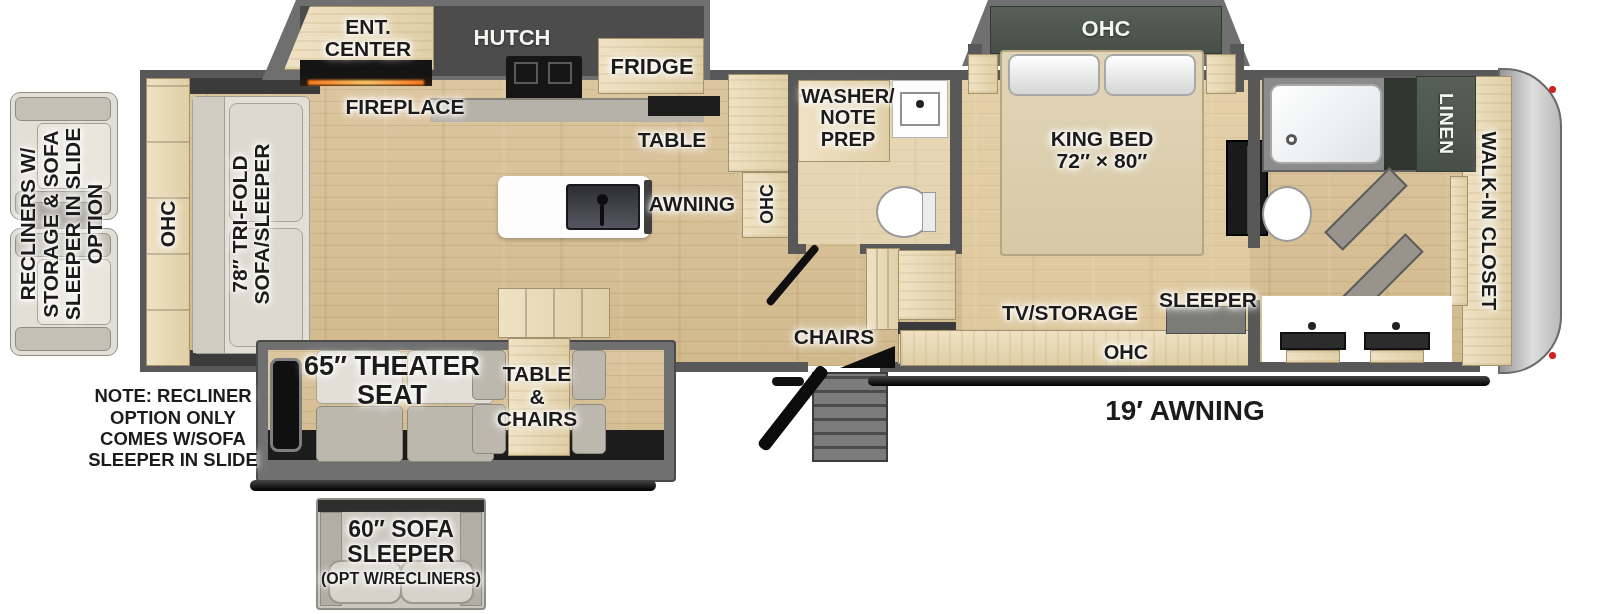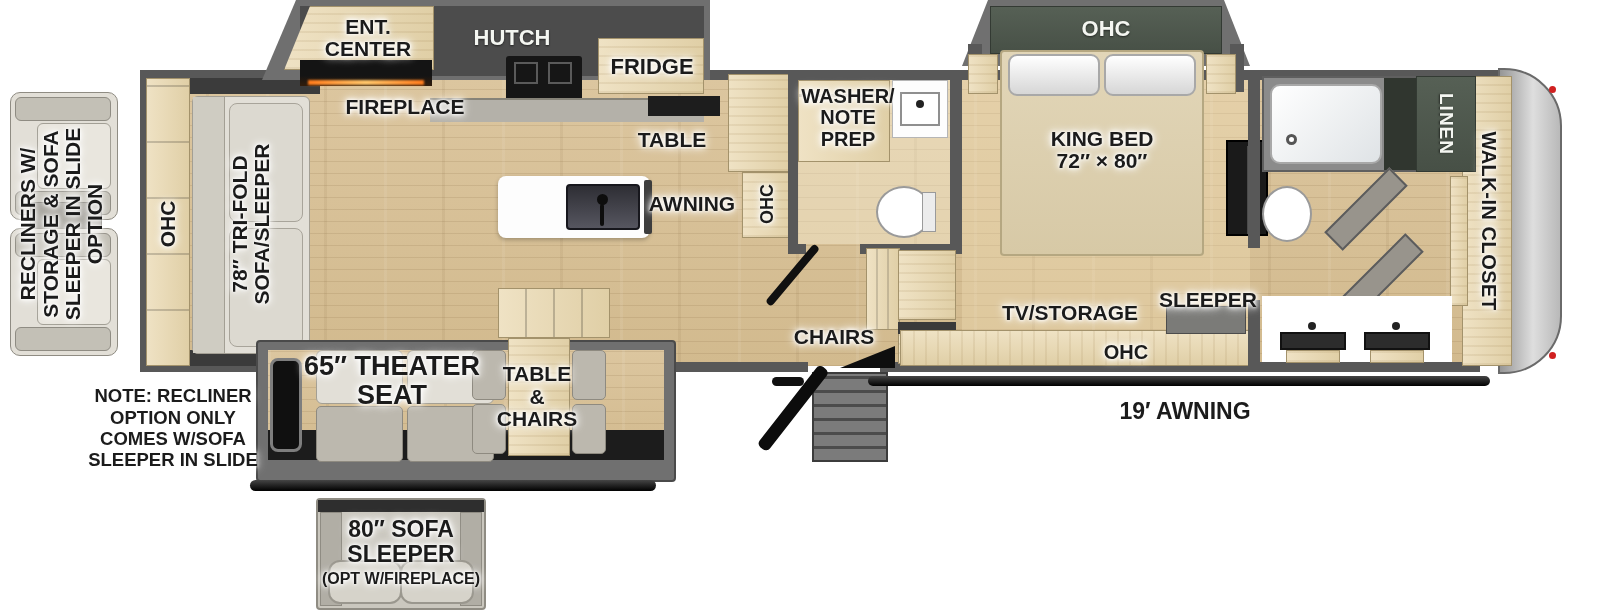--- a/index.html
+++ b/index.html
@@ -206,27 +206,27 @@
 PREP</div>
   <div class="lbl wht" style="left:1046px;top:14px;width:120px;height:30px;font-size:22px;">OHC</div>
   <div class="lbl" style="left:1022px;top:124px;width:160px;height:52px;font-size:21px;">KING BED
 72″ × 80″</div>
   <div class="lbl" style="left:995px;top:300px;width:150px;height:26px;font-size:21px;">TV/STORAGE</div>
   <div class="lbl" style="left:1148px;top:287px;width:120px;height:26px;font-size:21px;">SLEEPER</div>
   <div class="lbl" style="left:1076px;top:340px;width:100px;height:26px;font-size:20px;">OHC</div>
   <div class="lbl" style="left:772px;top:324px;width:124px;height:26px;font-size:21px;">CHAIRS</div>
   <div class="lbl wht rotcw" style="left:1401px;top:112px;width:90px;height:24px;font-size:19px;letter-spacing:1px;">LINEN</div>
   <div class="lbl rotcw" style="left:1368px;top:206px;width:240px;height:30px;font-size:20px;letter-spacing:.5px;">WALK-IN CLOSET</div>
-  <div class="lbl" style="left:1095px;top:396px;width:180px;height:30px;font-size:23px;">19′ AWNING</div>
+  <div class="lbl" style="left:1095px;top:396px;width:180px;height:30px;font-size:28px;">19′ AWNING</div>
   <div class="lbl" style="left:302px;top:354px;width:180px;height:54px;font-size:27px;">65″ THEATER
 SEAT</div>
   <div class="lbl" style="left:77px;top:384px;width:192px;height:88px;font-size:18.5px;line-height:1.16;">NOTE: RECLINER
 OPTION ONLY
 COMES W/SOFA
 SLEEPER IN SLIDE</div>
   <div class="lbl" style="left:478px;top:355px;width:118px;height:84px;font-size:21px;">TABLE
 &amp;
 CHAIRS</div>
-  <div class="lbl" style="left:326px;top:515px;width:150px;height:54px;font-size:23px;">80″ SOFA
+  <div class="lbl" style="left:326px;top:515px;width:150px;height:54px;font-size:23px;">60″ SOFA
 SLEEPER</div>
-  <div class="lbl" style="left:316px;top:568px;width:170px;height:22px;font-size:16px;">(OPT W/FIREPLACE)</div>
+  <div class="lbl" style="left:316px;top:568px;width:170px;height:22px;font-size:16px;">(OPT W/RECLINERS)</div>
 
 </div>
 
 </body></html>

